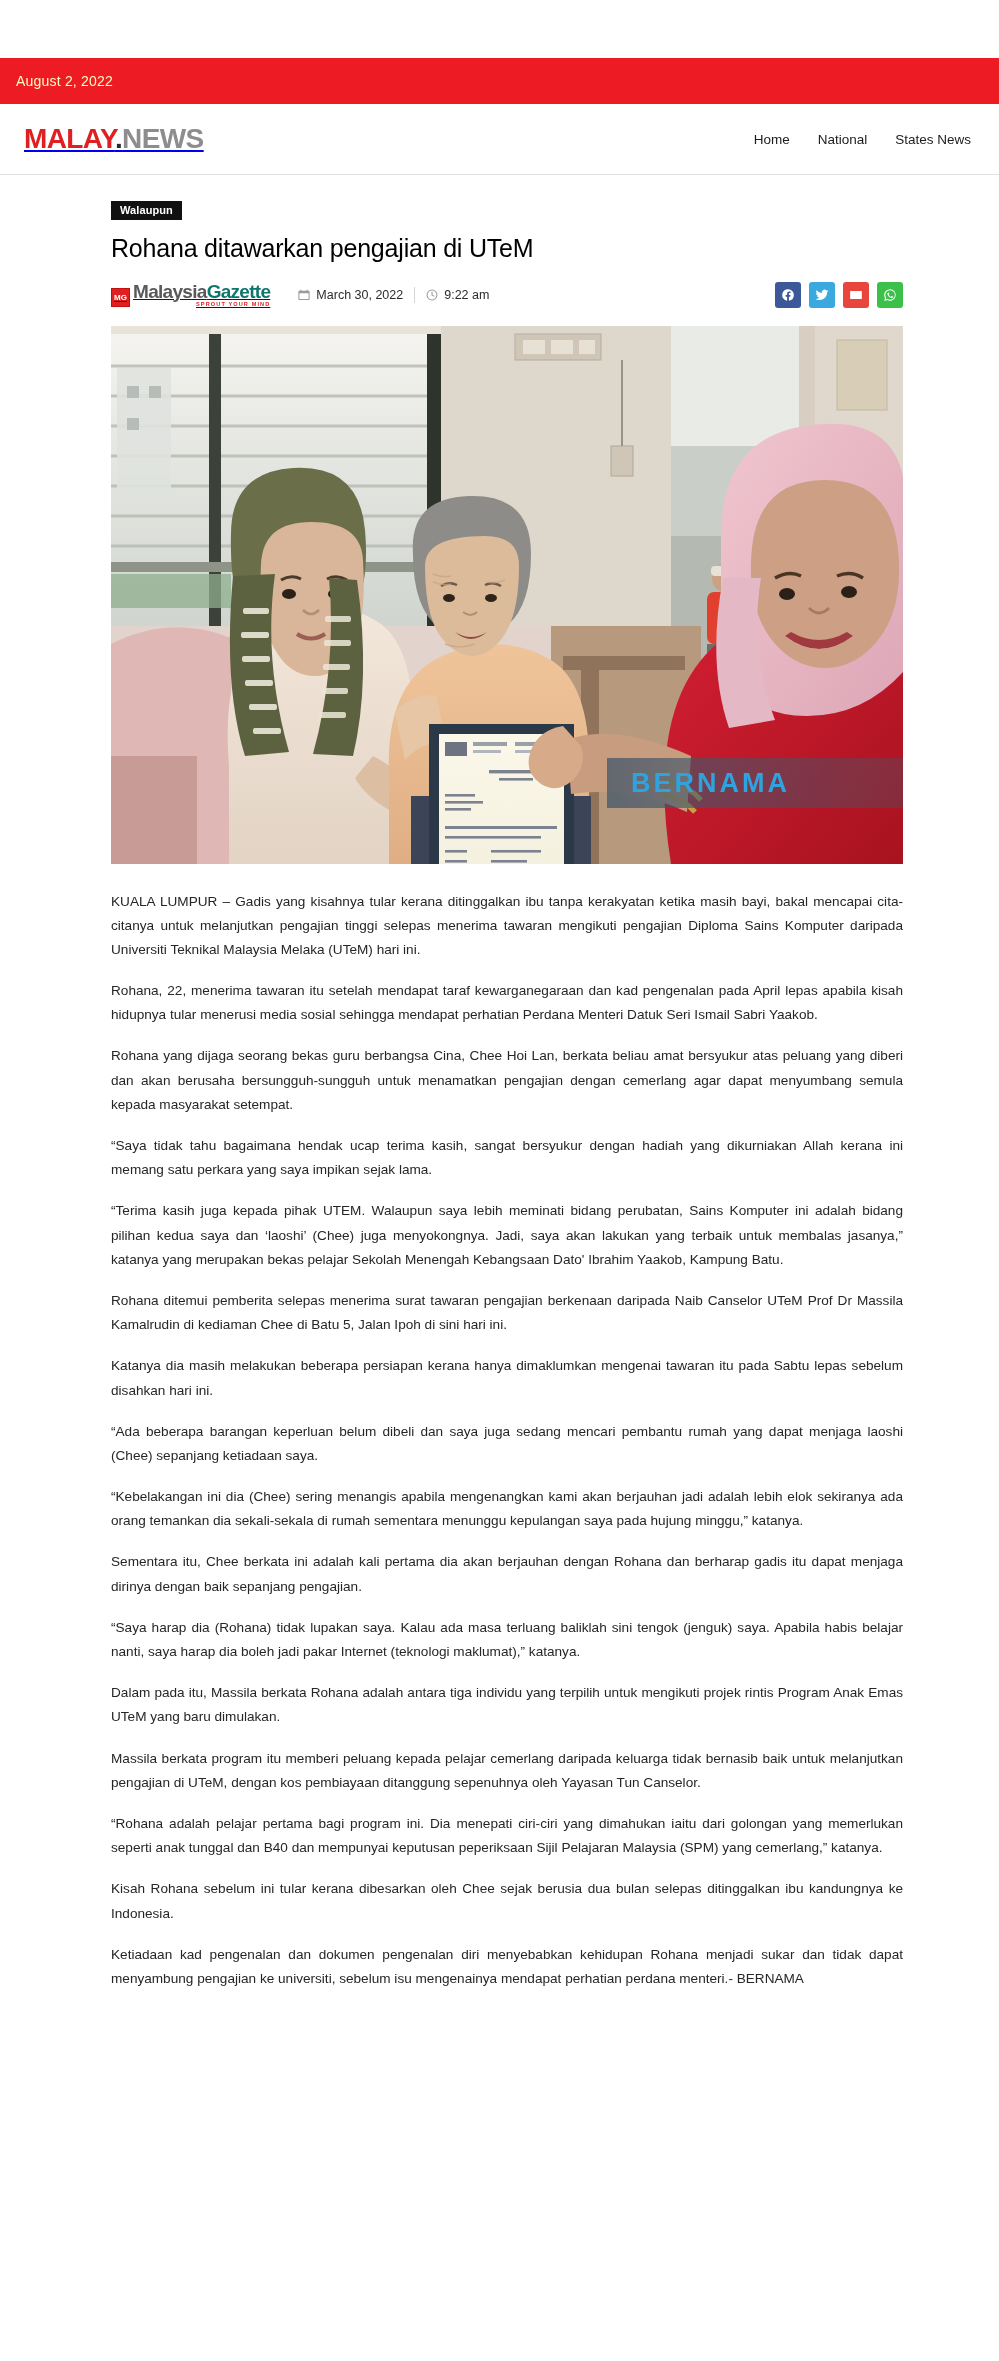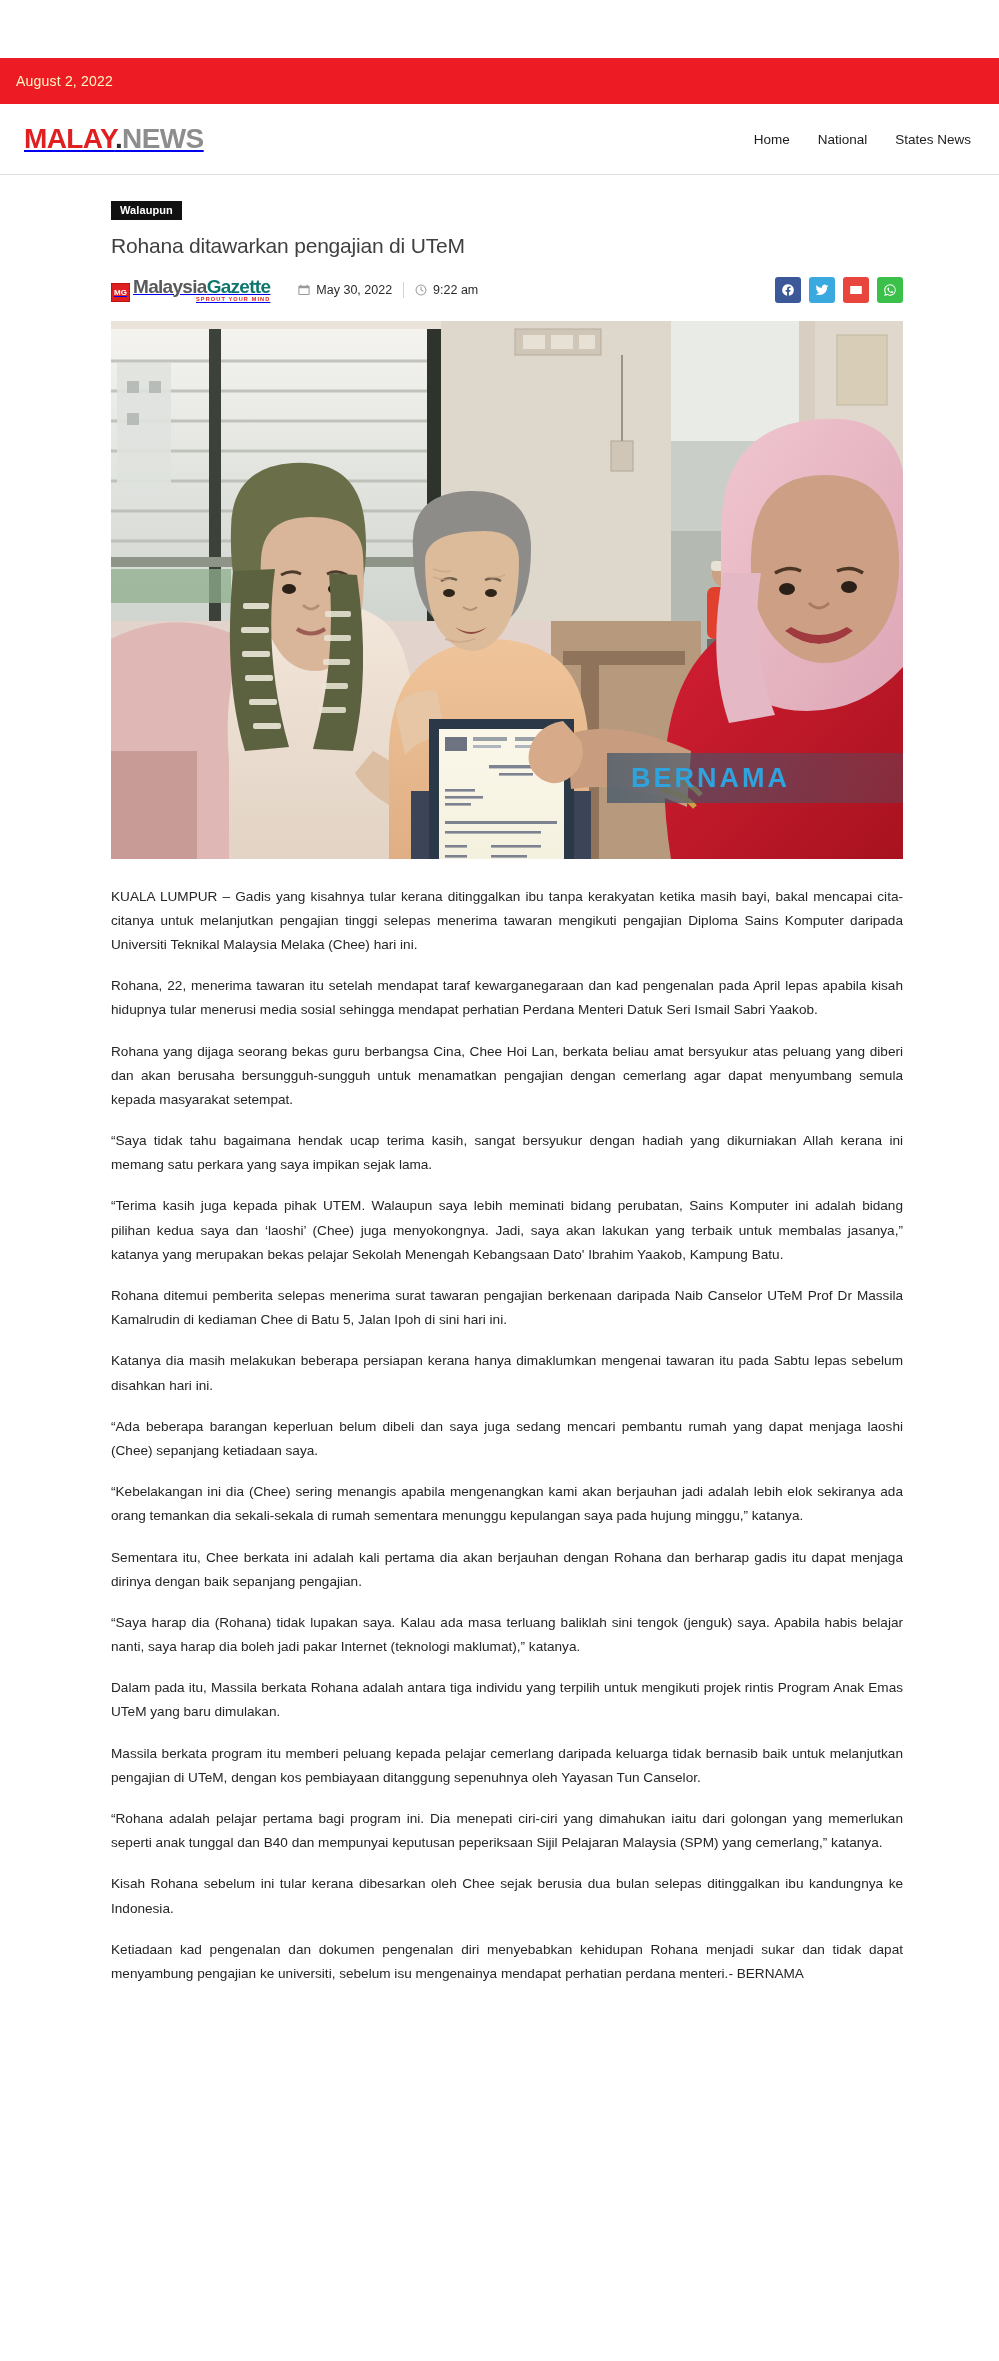--- a/index.html
+++ b/index.html
@@ -69,23 +69,23 @@
     color: #ffffff;
     font-size: 11px;
     font-weight: 700;
     padding: 4px 9px 4px 9px;
     line-height: 1;
     letter-spacing: .1px;
   }
 
   .headline {
     margin-top: 13px;
-    font-size: 21px;
+    font-size: 25px;
     font-weight: 400;
-    color: #404040;
+    color: #000000;
     line-height: 1.22;
     letter-spacing: -0.2px;
   }
 
   
   .byline {
     margin-top: 16px;
     height: 30px;
     display: flex;
     align-items: center;
@@ -191,21 +191,21 @@
           </span>
           <span class="mg-sub">SPROUT YOUR MIND</span>
         </span>
       </a>
 
       <div class="meta">
         <span class="meta-item">
           <svg class="ico" viewBox="0 0 16 16">
             <path d="M3 1v1.2H1.6A1.1 1.1 0 0 0 .5 3.3v10.2c0 .6.5 1.1 1.1 1.1h12.8c.6 0 1.1-.5 1.1-1.1V3.3c0-.6-.5-1.1-1.1-1.1H13V1h-1.6v1.2H4.6V1H3zM1.9 5.6h12.2v7.6H1.9V5.6z"></path>
           </svg>
-          <span>May 30, 2022</span>
+          <span>March 30, 2022</span>
         </span>
         <span class="meta-sep"></span>
         <span class="meta-item">
           <svg class="ico" viewBox="0 0 16 16">
             <path d="M8 .7a7.3 7.3 0 1 0 0 14.6A7.3 7.3 0 0 0 8 .7zm0 1.4a5.9 5.9 0 1 1 0 11.8A5.9 5.9 0 0 1 8 2.1zm-.7 1.6v4.6l3.5 2.1.7-1.2-2.8-1.7V3.7h-1.4z"></path>
           </svg>
           <span>9:22 am</span>
         </span>
       </div>
     </div>
@@ -430,21 +430,21 @@
         </g>
       </g>
 
       <rect x="496" y="432" width="296" height="50" fill="url(#wm)"></rect>
       <text x="520" y="466" font-family="Liberation Sans, sans-serif" font-size="27" font-weight="700" fill="#2fa3dd" letter-spacing="3">BERNAMA</text>
     </svg>
   </figure>
 
   
   <div class="body">
-    <p>KUALA LUMPUR – Gadis yang kisahnya tular kerana ditinggalkan ibu tanpa kerakyatan ketika masih bayi, bakal mencapai cita-citanya untuk melanjutkan pengajian tinggi selepas menerima tawaran mengikuti pengajian Diploma Sains Komputer daripada Universiti Teknikal Malaysia Melaka (Chee) hari ini.</p>
+    <p>KUALA LUMPUR – Gadis yang kisahnya tular kerana ditinggalkan ibu tanpa kerakyatan ketika masih bayi, bakal mencapai cita-citanya untuk melanjutkan pengajian tinggi selepas menerima tawaran mengikuti pengajian Diploma Sains Komputer daripada Universiti Teknikal Malaysia Melaka (UTeM) hari ini.</p>
     <p>Rohana, 22, menerima tawaran itu setelah mendapat taraf kewarganegaraan dan kad pengenalan pada April lepas apabila kisah hidupnya tular menerusi media sosial sehingga mendapat perhatian Perdana Menteri Datuk Seri Ismail Sabri Yaakob.</p>
     <p>Rohana yang dijaga seorang bekas guru berbangsa Cina, Chee Hoi Lan, berkata beliau amat bersyukur atas peluang yang diberi dan akan berusaha bersungguh-sungguh untuk menamatkan pengajian dengan cemerlang agar dapat menyumbang semula kepada masyarakat setempat.</p>
     <p>“Saya tidak tahu bagaimana hendak ucap terima kasih, sangat bersyukur dengan hadiah yang dikurniakan Allah kerana ini memang satu perkara yang saya impikan sejak lama.</p>
     <p>“Terima kasih juga kepada pihak UTEM. Walaupun saya lebih meminati bidang perubatan, Sains Komputer ini adalah bidang pilihan kedua saya dan ‘laoshi’ (Chee) juga menyokongnya. Jadi, saya akan lakukan yang terbaik untuk membalas jasanya,” katanya yang merupakan bekas pelajar Sekolah Menengah Kebangsaan Dato' Ibrahim Yaakob, Kampung Batu.</p>
     <p>Rohana ditemui pemberita selepas menerima surat tawaran pengajian berkenaan daripada Naib Canselor UTeM Prof Dr Massila Kamalrudin di kediaman Chee di Batu 5, Jalan Ipoh di sini hari ini.</p>
     <p>Katanya dia masih melakukan beberapa persiapan kerana hanya dimaklumkan mengenai tawaran itu pada Sabtu lepas sebelum disahkan hari ini.</p>
     <p>“Ada beberapa barangan keperluan belum dibeli dan saya juga sedang mencari pembantu rumah yang dapat menjaga laoshi (Chee) sepanjang ketiadaan saya.</p>
     <p>“Kebelakangan ini dia (Chee) sering menangis apabila mengenangkan kami akan berjauhan jadi adalah lebih elok sekiranya ada orang temankan dia sekali-sekala di rumah sementara menunggu kepulangan saya pada hujung minggu,” katanya.</p>
     <p>Sementara itu, Chee berkata ini adalah kali pertama dia akan berjauhan dengan Rohana dan berharap gadis itu dapat menjaga dirinya dengan baik sepanjang pengajian.</p>
     <p>“Saya harap dia (Rohana) tidak lupakan saya. Kalau ada masa terluang baliklah sini tengok (jenguk) saya. Apabila habis belajar nanti, saya harap dia boleh jadi pakar Internet (teknologi maklumat),” katanya.</p>

